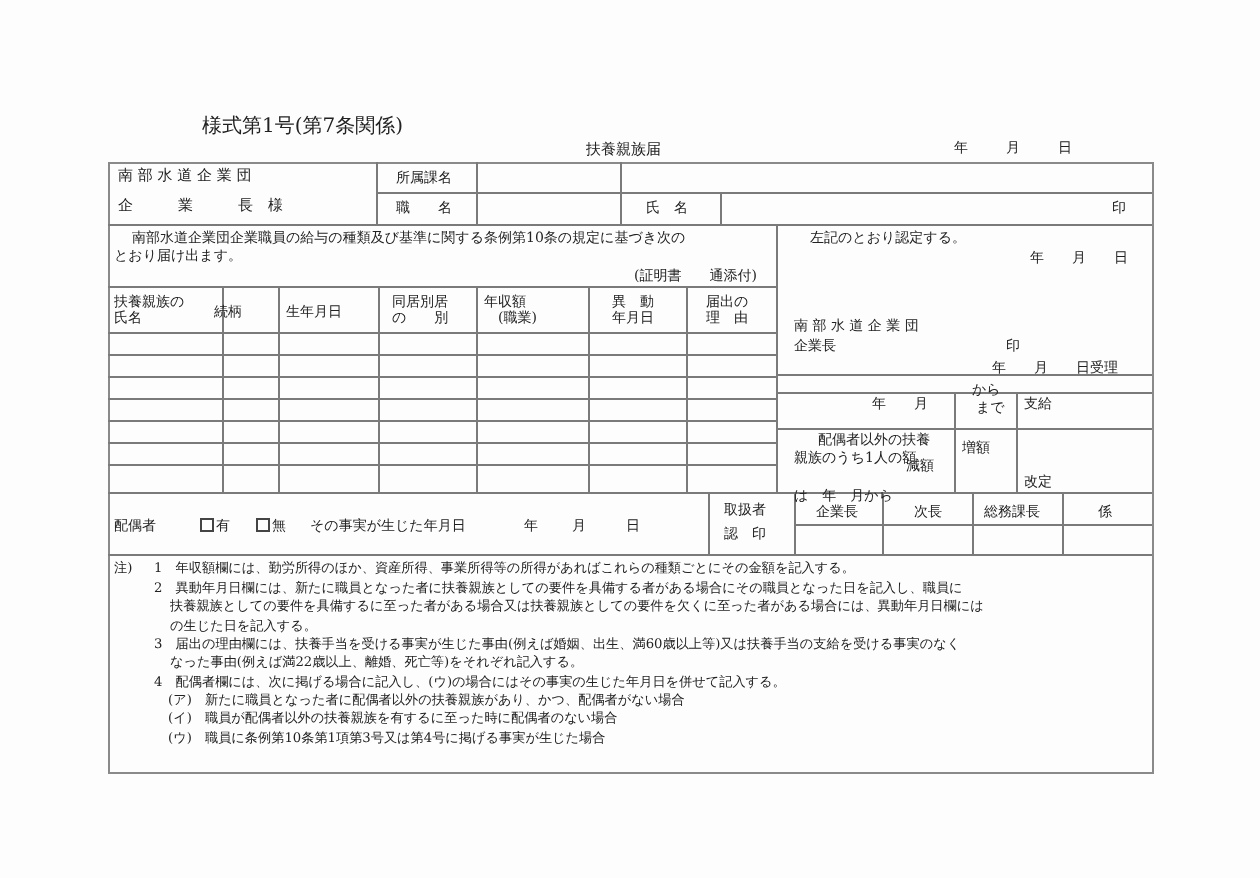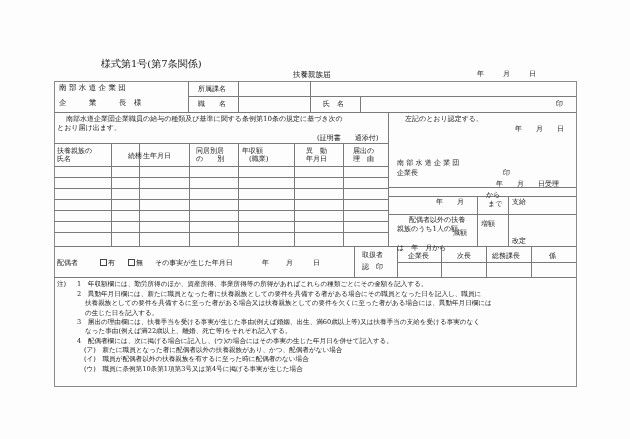--- a/index.html
+++ b/index.html
@@ -78,21 +78,21 @@
 <div class="lbl" style="left:323px;top:100px;">氏　名</div>
 <div class="abs" style="left:361px;top:97px;width:200px;height:14px;"></div>
 <div class="lbl" style="left:556px;top:100px;">印</div>
 
 <div class="lbl" style="left:66px;top:115px;">南部水道企業団企業職員の給与の種類及び基準に関する条例第10条の規定に基づき次の</div>
 <div class="lbl" style="left:57px;top:124px;">とおり届け出ます。</div>
 <div class="lbl" style="left:317px;top:134px;">(証明書　　通添付)</div>
 
 <div>
   <div class="lbl" style="left:57px;top:147px;"><span>扶養親族の</span><br><span>氏名</span></div>
-  <div class="lbl" style="left:128px;top:152px;">続柄</div>
+  <div class="lbl" style="left:107px;top:152px;">続柄</div>
   <div class="lbl" style="left:143px;top:152px;">生年月日</div>
   <div class="lbl" style="left:196px;top:147px;"><span>同居別居</span><br><span>の　　別</span></div>
   <div class="lbl" style="left:242px;top:147px;"><span>年収額</span><br><span>　(職業)</span></div>
   <div class="lbl" style="left:306px;top:147px;"><span>異　動</span><br><span>年月日</span></div>
   <div class="lbl" style="left:353px;top:147px;"><span>届出の</span><br><span>理　由</span></div>
 </div>
 
 <div>
   <div class="abs" style="left:55px;top:167px;width:333px;height:10px;"></div>
   <div class="abs" style="left:55px;top:178px;width:333px;height:10px;"></div>

